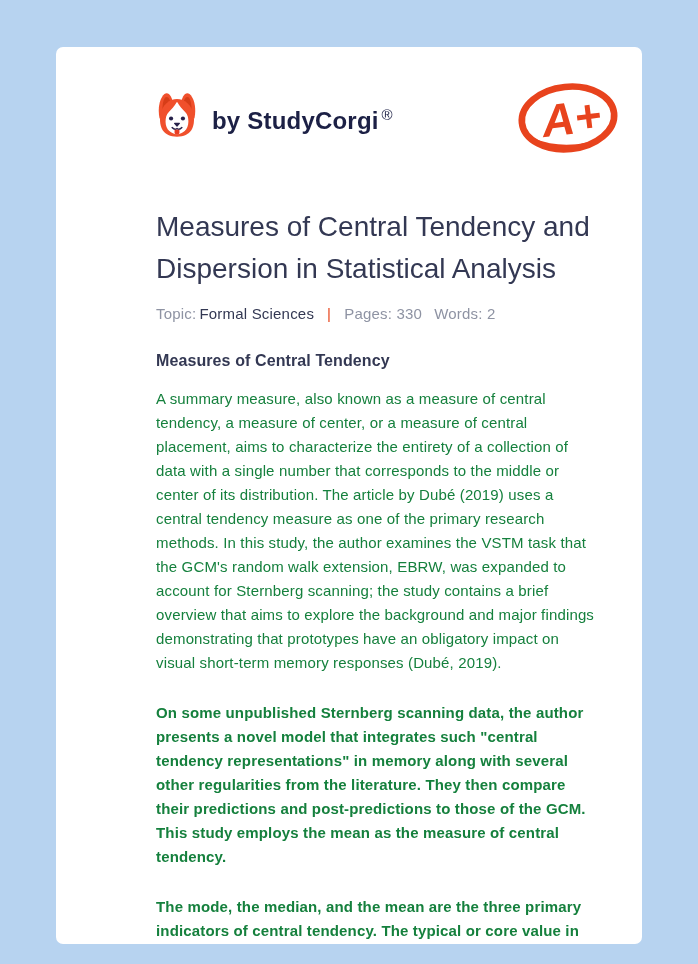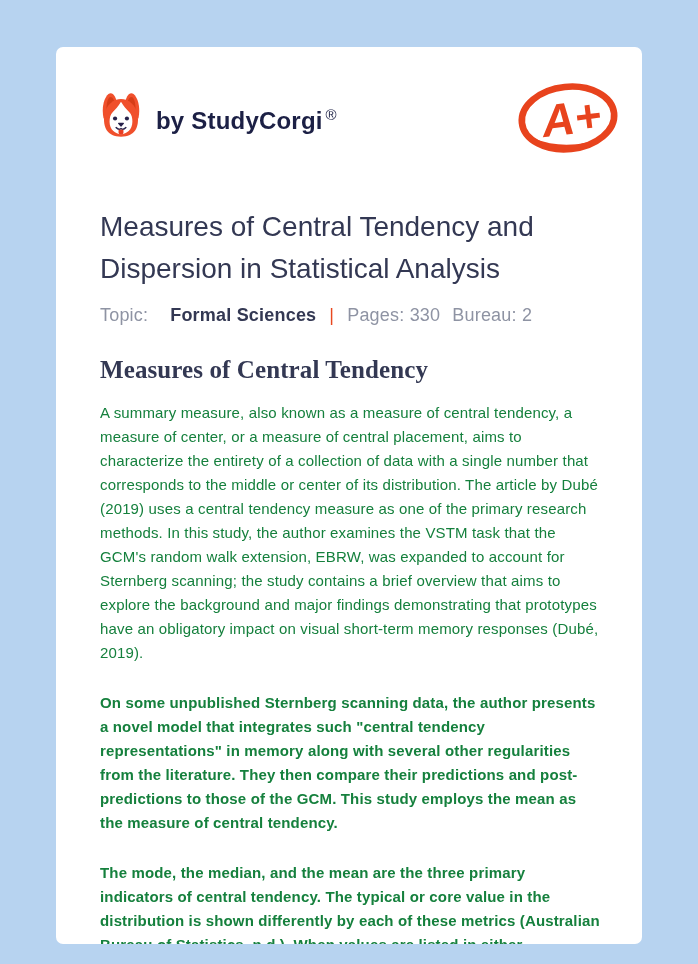--- a/index.html
+++ b/index.html
@@ -8,21 +8,21 @@
     background: #b7d3f0;
     font-family: "Liberation Sans", sans-serif;
     overflow: hidden;
   }
   .card {
     width: 586px;
     height: 897px;
     margin: 47px 56px 20px 56px;
     background: #ffffff;
     border-radius: 7px;
-    padding: 33px 40px 0 44px;
+    padding: 33px 40px 0 100px;
     overflow: hidden;
   }
   
   .header-row {
     display: flex;
     align-items: center;
     justify-content: space-between;
     height: 80px;
     margin-right: -18px;
   }
@@ -49,37 +49,36 @@
   .doc-title {
     margin-top: 46px;
     font-size: 28px;
     line-height: 42px;
     font-weight: 400;
     color: #333853;
     max-width: 520px;
   }
   .meta-row {
     margin-top: 15px;
-    font-size: 18px;
+    font-size: 15px;
     color: #8e93a3;
     display: flex;
     align-items: center;
     letter-spacing: 0.2px;
   }
-  .meta-row .topic-value { color: #333853; font-weight: 700; margin-left: 22px; }
+  .meta-row .topic-value { color: #333853; font-weight: 400; margin-left: 3px; }
   .meta-row .separator { color: #e8481f; margin: 0 13px; font-weight: 400; }
   .meta-row .metric { margin-right: 12px; }
   
   .section-heading {
     margin-top: 30px;
-    font-size: 25px;
+    font-size: 16px;
     font-weight: 700;
     color: #333853;
     letter-spacing: 0.1px;
-    font-family: Liberation Serif, serif;
   }
   .body-paragraph {
     margin-top: 17px;
     font-size: 15px;
     line-height: 24px;
     color: #15803d;
     letter-spacing: 0.15px;
     max-width: 500px;
   }
   .body-paragraph + .body-paragraph { margin-top: 26px; font-weight: bold; }
@@ -119,21 +118,21 @@
     </span>
   </div>
 
   <h1 class="doc-title">Measures of Central Tendency and Dispersion in Statistical Analysis</h1>
 
   <div class="meta-row">
     <span>Topic:</span>
     <span class="topic-value">Formal Sciences</span>
     <span class="separator">|</span>
     <span class="metric"><span>Pages:</span>&nbsp;<span>330</span></span>
-    <span class="metric"><span>Bureau:</span>&nbsp;<span>2</span></span>
+    <span class="metric"><span>Words:</span>&nbsp;<span>2</span></span>
   </div>
 
   <h2 class="section-heading">Measures of Central Tendency</h2>
   <p class="body-paragraph">A summary measure, also known as a measure of central tendency, a measure of center, or a measure of central placement, aims to characterize the entirety of a collection of data with a single number that corresponds to the middle or center of its distribution. The article by Dubé (2019) uses a central tendency measure as one of the primary research methods. In this study, the author examines the VSTM task that the GCM's random walk extension, EBRW, was expanded to account for Sternberg scanning; the study contains a brief overview that aims to explore the background and major findings demonstrating that prototypes have an obligatory impact on visual short-term memory responses (Dubé, 2019).</p>
   <p class="body-paragraph">On some unpublished Sternberg scanning data, the author presents a novel model that integrates such "central tendency representations" in memory along with several other regularities from the literature. They then compare their predictions and post-predictions to those of the GCM. This study employs the mean as the measure of central tendency.</p>
 
   <p class="body-paragraph">The mode, the median, and the mean are the three primary indicators of central tendency. The typical or core value in the distribution is shown differently by each of these metrics (Australian Bureau of Statistics, n.d.). When values are listed in either ascending or descending order, the median is the value that is in the middle of the distribution.</p>
 
 </div>
 

